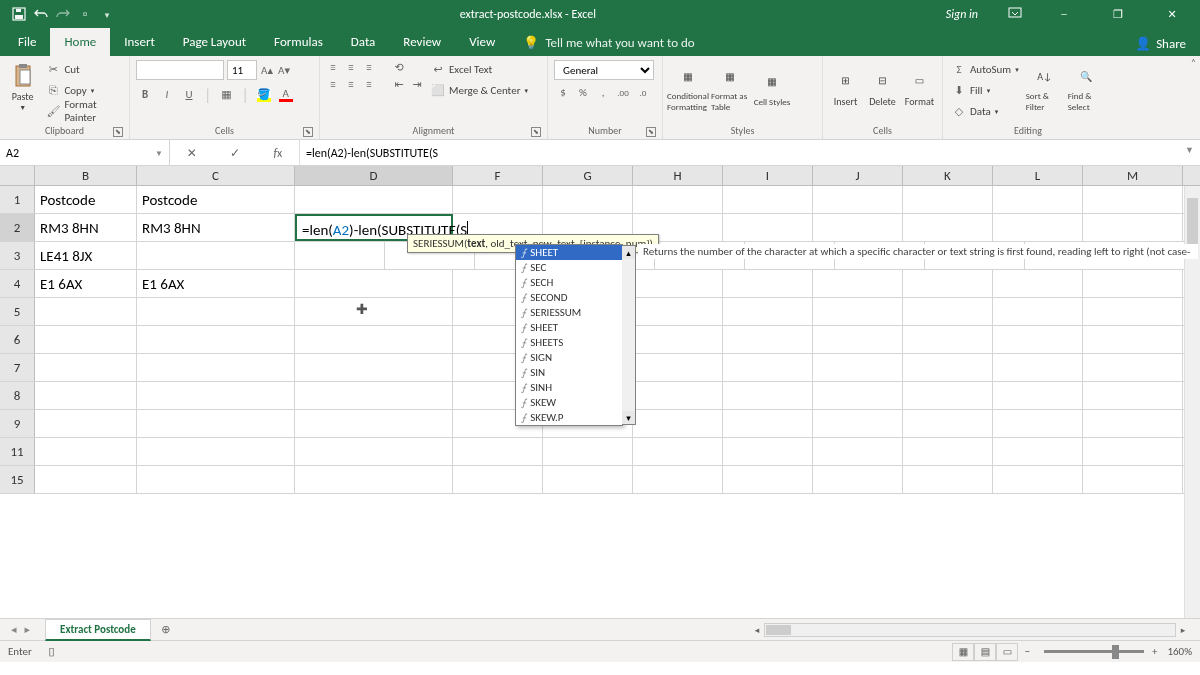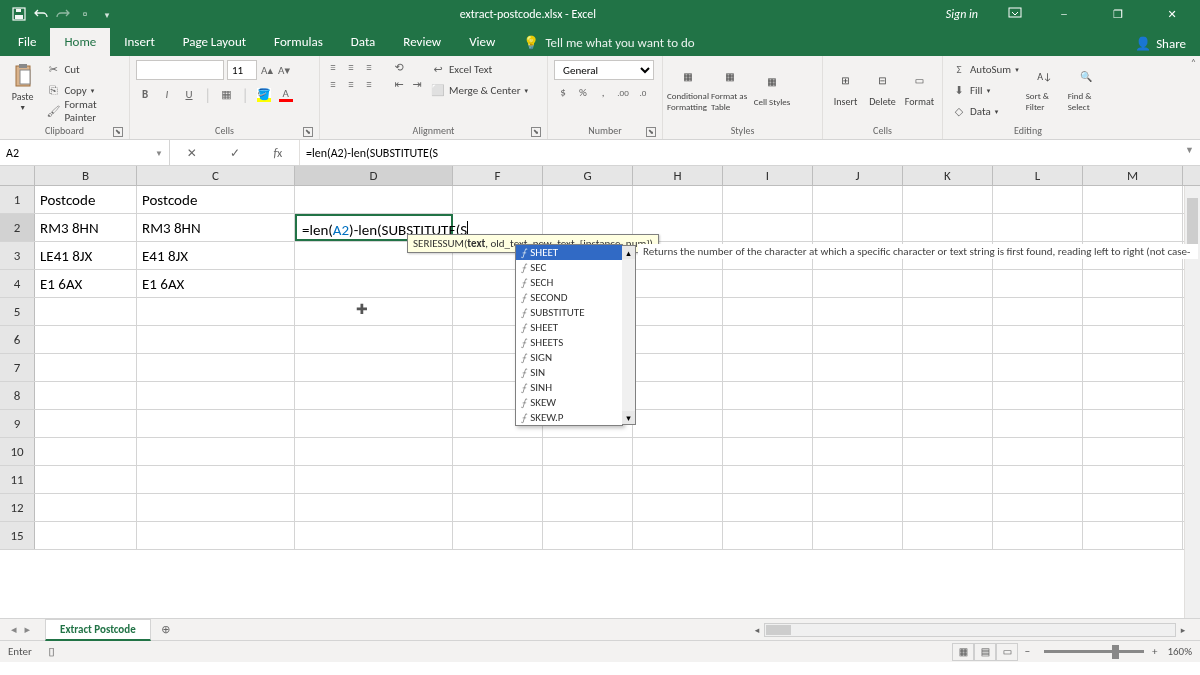--- a/index.html
+++ b/index.html
@@ -380,21 +380,20 @@
         <div class="cell" style="width: 90px;"></div>
         <div class="cell" style="width: 90px;"></div>
         <div class="cell" style="width: 90px;"></div>
         <div class="cell" style="width: 90px;"></div>
         <div class="cell" style="width: 90px;"></div>
         <div class="cell" style="width: 100px;"></div>
       </div>
       <div class="row">
         <div class="rh">3</div>
         <div class="cell" style="width: 102px;">LE41 8JX</div>
-        <div class="cell" style="width: 158px;"> E41 8JX</div>
         <div class="cell" style="width: 158px;"></div>
         <div class="cell" style="width: 90px;"></div>
         <div class="cell" style="width: 90px;"></div>
         <div class="cell" style="width: 90px;"></div>
         <div class="cell" style="width: 90px;"></div>
         <div class="cell" style="width: 90px;"></div>
         <div class="cell" style="width: 90px;"></div>
         <div class="cell" style="width: 90px;"></div>
         <div class="cell" style="width: 100px;"></div>
       </div>
@@ -476,49 +475,21 @@
         <div class="cell" style="width: 90px;"></div>
         <div class="cell" style="width: 90px;"></div>
         <div class="cell" style="width: 90px;"></div>
         <div class="cell" style="width: 90px;"></div>
         <div class="cell" style="width: 90px;"></div>
         <div class="cell" style="width: 90px;"></div>
         <div class="cell" style="width: 90px;"></div>
         <div class="cell" style="width: 100px;"></div>
       </div>
       <div class="row">
-        <div class="rh">10</div>
-        <div class="cell" style="width: 102px;"></div>
-        <div class="cell" style="width: 158px;"></div>
-        <div class="cell" style="width: 158px;"></div>
-        <div class="cell" style="width: 90px;"></div>
-        <div class="cell" style="width: 90px;"></div>
-        <div class="cell" style="width: 90px;"></div>
-        <div class="cell" style="width: 90px;"></div>
-        <div class="cell" style="width: 90px;"></div>
-        <div class="cell" style="width: 90px;"></div>
-        <div class="cell" style="width: 90px;"></div>
-        <div class="cell" style="width: 100px;"></div>
-      </div>
-      <div class="row">
         <div class="rh">11</div>
-        <div class="cell" style="width: 102px;"></div>
-        <div class="cell" style="width: 158px;"></div>
-        <div class="cell" style="width: 158px;"></div>
-        <div class="cell" style="width: 90px;"></div>
-        <div class="cell" style="width: 90px;"></div>
-        <div class="cell" style="width: 90px;"></div>
-        <div class="cell" style="width: 90px;"></div>
-        <div class="cell" style="width: 90px;"></div>
-        <div class="cell" style="width: 90px;"></div>
-        <div class="cell" style="width: 90px;"></div>
-        <div class="cell" style="width: 100px;"></div>
-      </div>
-      <div class="row">
-        <div class="rh">12</div>
         <div class="cell" style="width: 102px;"></div>
         <div class="cell" style="width: 158px;"></div>
         <div class="cell" style="width: 158px;"></div>
         <div class="cell" style="width: 90px;"></div>
         <div class="cell" style="width: 90px;"></div>
         <div class="cell" style="width: 90px;"></div>
         <div class="cell" style="width: 90px;"></div>
         <div class="cell" style="width: 90px;"></div>
         <div class="cell" style="width: 90px;"></div>
         <div class="cell" style="width: 90px;"></div>
@@ -564,21 +535,21 @@
       <div class="ac-item">
         <span class="fx">⨍</span>
         <span>SECH</span>
       </div>
       <div class="ac-item">
         <span class="fx">⨍</span>
         <span>SECOND</span>
       </div>
       <div class="ac-item">
         <span class="fx">⨍</span>
-        <span>SUBSTITUTE</span>
+        <span>SERIESSUM</span>
       </div>
       <div class="ac-item">
         <span class="fx">⨍</span>
         <span>SHEET</span>
       </div>
       <div class="ac-item">
         <span class="fx">⨍</span>
         <span>SHEETS</span>
       </div>
       <div class="ac-item">

